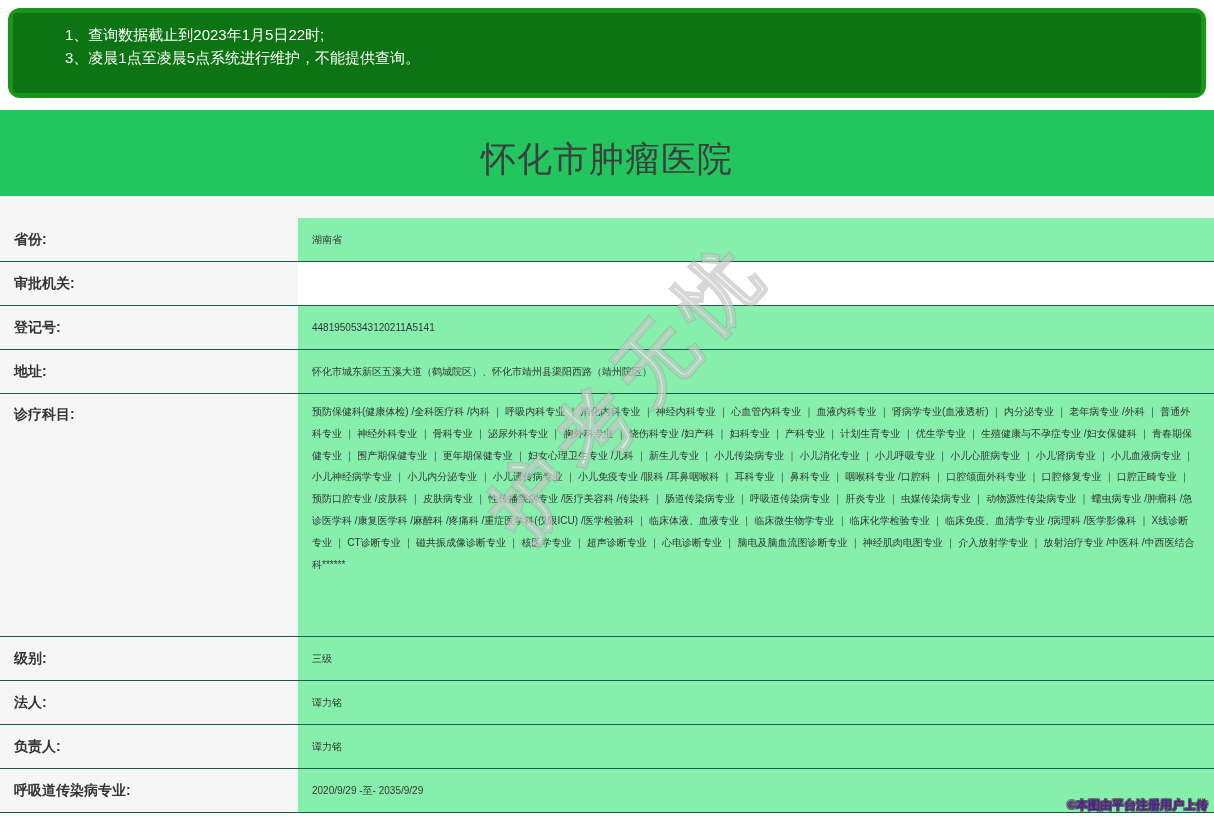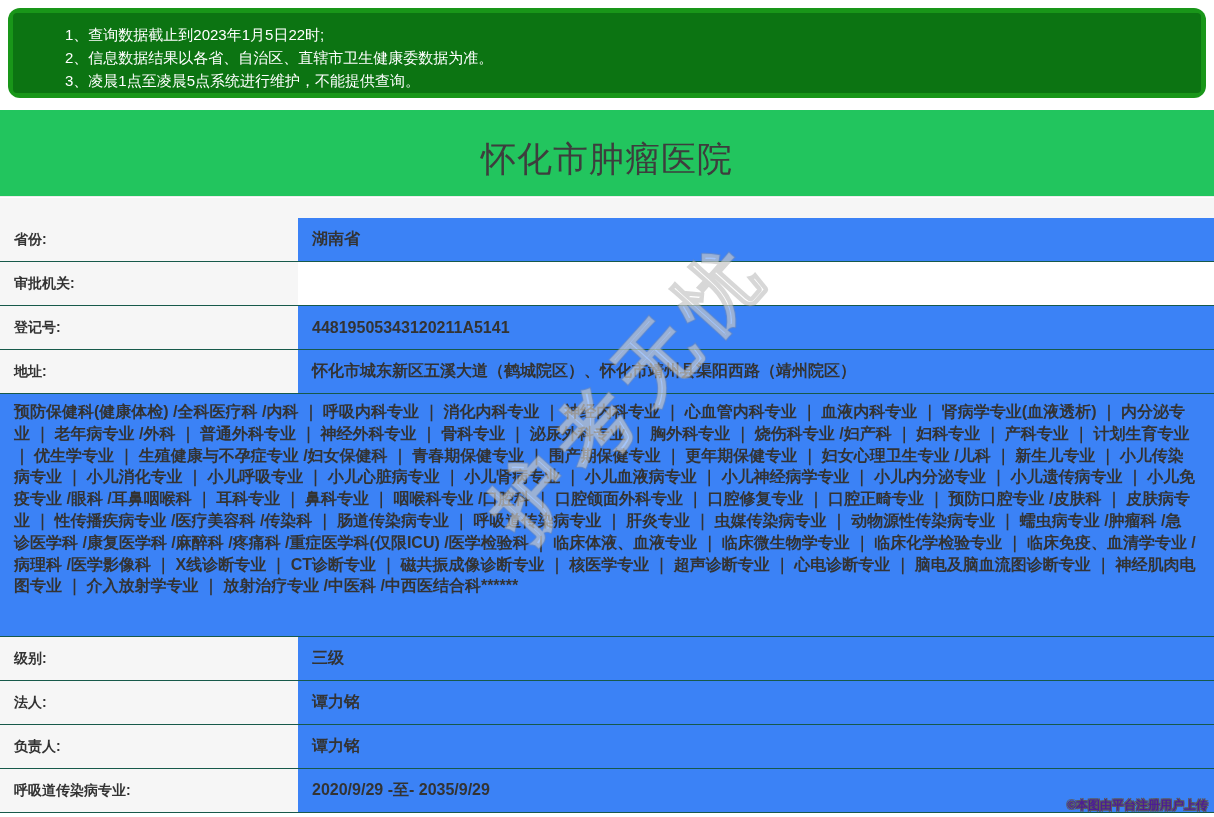--- a/index.html
+++ b/index.html
@@ -21,22 +21,22 @@
     letter-spacing:1px; }
   .sub-band { position:absolute; left:0; top:198px; width:1214px; height:20px;
     background:#f6f6f6; }
 
   
   .info-table { position:absolute; left:0; top:218px; width:1214px; }
   .row { display:flex; width:100%; border-bottom:1px solid #17594a; }
   .row-regular { height:44px; }
   .cell-label { width:298px; background:#f6f6f6; padding-left:14px;
     display:flex; align-items:center; font-size:14px; font-weight:bold; color:#333; }
-  .cell-value { flex:1; background:#3b82f6; padding:0 18px 0 14px;
-    display:flex; align-items:center; font-size:16px; color:#333;font-weight:bold; }
+  .cell-value { flex:1; background:#86efac; padding:0 18px 0 14px;
+    display:flex; align-items:center; font-size:10px; color:#333; }
   .row-big { min-height:243px; }
   .row-big .cell-label { align-items:flex-start; padding-top:12px; }
   .row-big .cell-value { align-items:flex-start; padding-top:7px; padding-bottom:7px;
     line-height:21.8px; display:block; }
 
   
   .watermark-diagonal { position:absolute; left:400px; top:240px; width:460px; height:300px;
     display:flex; align-items:center; justify-content:center;
     transform:rotate(-48deg); pointer-events:none;
     font-size:78px; font-weight:bold; letter-spacing:14px;
@@ -51,21 +51,20 @@
                 -1px 1px 0 #5a5a5a, 1px 1px 0 #5a5a5a; }
 </style>
 </head>
 <body>
 
 <div class="page">
 
   <div class="banner-outer">
     <div class="banner-inner">
       <div class="banner-line">1、查询数据截止到2023年1月5日22时;</div>
-      <div class="banner-line">2、信息数据结果以各省、自治区、直辖市卫生健康委数据为准。</div>
       <div class="banner-line">3、凌晨1点至凌晨5点系统进行维护，不能提供查询。</div>
     </div>
   </div>
 
   <div class="title-band">
     <div class="page-title">怀化市肿瘤医院</div>
   </div>
   <div class="sub-band"></div>
 
   <div class="info-table">
@@ -83,20 +82,21 @@
       <div class="cell-label">登记号:</div>
       <div class="cell-value">44819505343120211A5141</div>
     </div>
 
     <div class="row row-regular">
       <div class="cell-label">地址:</div>
       <div class="cell-value">怀化市城东新区五溪大道（鹤城院区）、怀化市靖州县渠阳西路（靖州院区）</div>
     </div>
 
     <div class="row row-big">
+      <div class="cell-label">诊疗科目:</div>
       <div class="cell-value">预防保健科(健康体检) /全科医疗科 /内科 ｜ 呼吸内科专业 ｜ 消化内科专业 ｜ 神经内科专业 ｜ 心血管内科专业 ｜ 血液内科专业 ｜ 肾病学专业(血液透析) ｜ 内分泌专业 ｜ 老年病专业 /外科 ｜ 普通外科专业 ｜ 神经外科专业 ｜ 骨科专业 ｜ 泌尿外科专业 ｜ 胸外科专业 ｜ 烧伤科专业 /妇产科 ｜ 妇科专业 ｜ 产科专业 ｜ 计划生育专业 ｜ 优生学专业 ｜ 生殖健康与不孕症专业 /妇女保健科 ｜ 青春期保健专业 ｜ 围产期保健专业 ｜ 更年期保健专业 ｜ 妇女心理卫生专业 /儿科 ｜ 新生儿专业 ｜ 小儿传染病专业 ｜ 小儿消化专业 ｜ 小儿呼吸专业 ｜ 小儿心脏病专业 ｜ 小儿肾病专业 ｜ 小儿血液病专业 ｜ 小儿神经病学专业 ｜ 小儿内分泌专业 ｜ 小儿遗传病专业 ｜ 小儿免疫专业 /眼科 /耳鼻咽喉科 ｜ 耳科专业 ｜ 鼻科专业 ｜ 咽喉科专业 /口腔科 ｜ 口腔颌面外科专业 ｜ 口腔修复专业 ｜ 口腔正畸专业 ｜ 预防口腔专业 /皮肤科 ｜ 皮肤病专业 ｜ 性传播疾病专业 /医疗美容科 /传染科 ｜ 肠道传染病专业 ｜ 呼吸道传染病专业 ｜ 肝炎专业 ｜ 虫媒传染病专业 ｜ 动物源性传染病专业 ｜ 蠕虫病专业 /肿瘤科 /急诊医学科 /康复医学科 /麻醉科 /疼痛科 /重症医学科(仅限ICU) /医学检验科 ｜ 临床体液、血液专业 ｜ 临床微生物学专业 ｜ 临床化学检验专业 ｜ 临床免疫、血清学专业 /病理科 /医学影像科 ｜ X线诊断专业 ｜ CT诊断专业 ｜ 磁共振成像诊断专业 ｜ 核医学专业 ｜ 超声诊断专业 ｜ 心电诊断专业 ｜ 脑电及脑血流图诊断专业 ｜ 神经肌肉电图专业 ｜ 介入放射学专业 ｜ 放射治疗专业 /中医科 /中西医结合科******</div>
     </div>
 
     <div class="row row-regular">
       <div class="cell-label">级别:</div>
       <div class="cell-value">三级</div>
     </div>
 
     <div class="row row-regular">
       <div class="cell-label">法人:</div>

